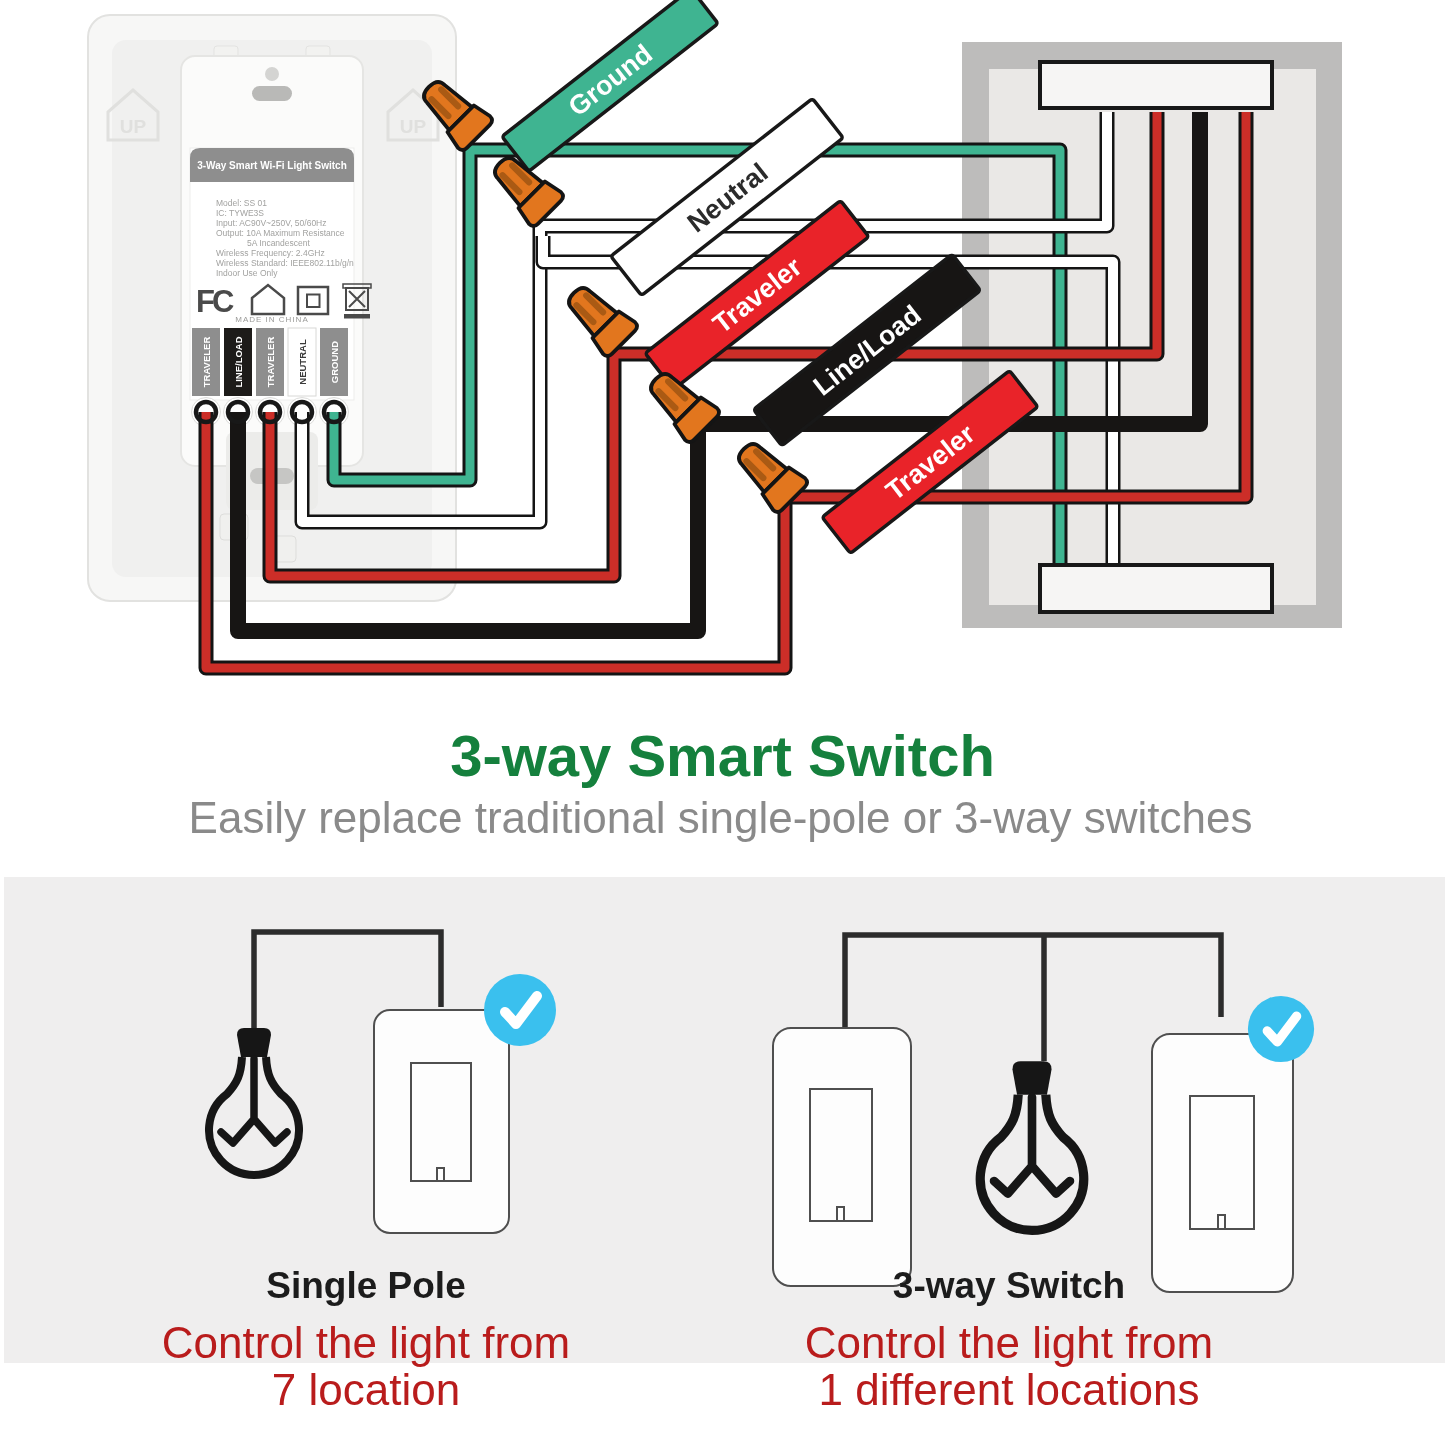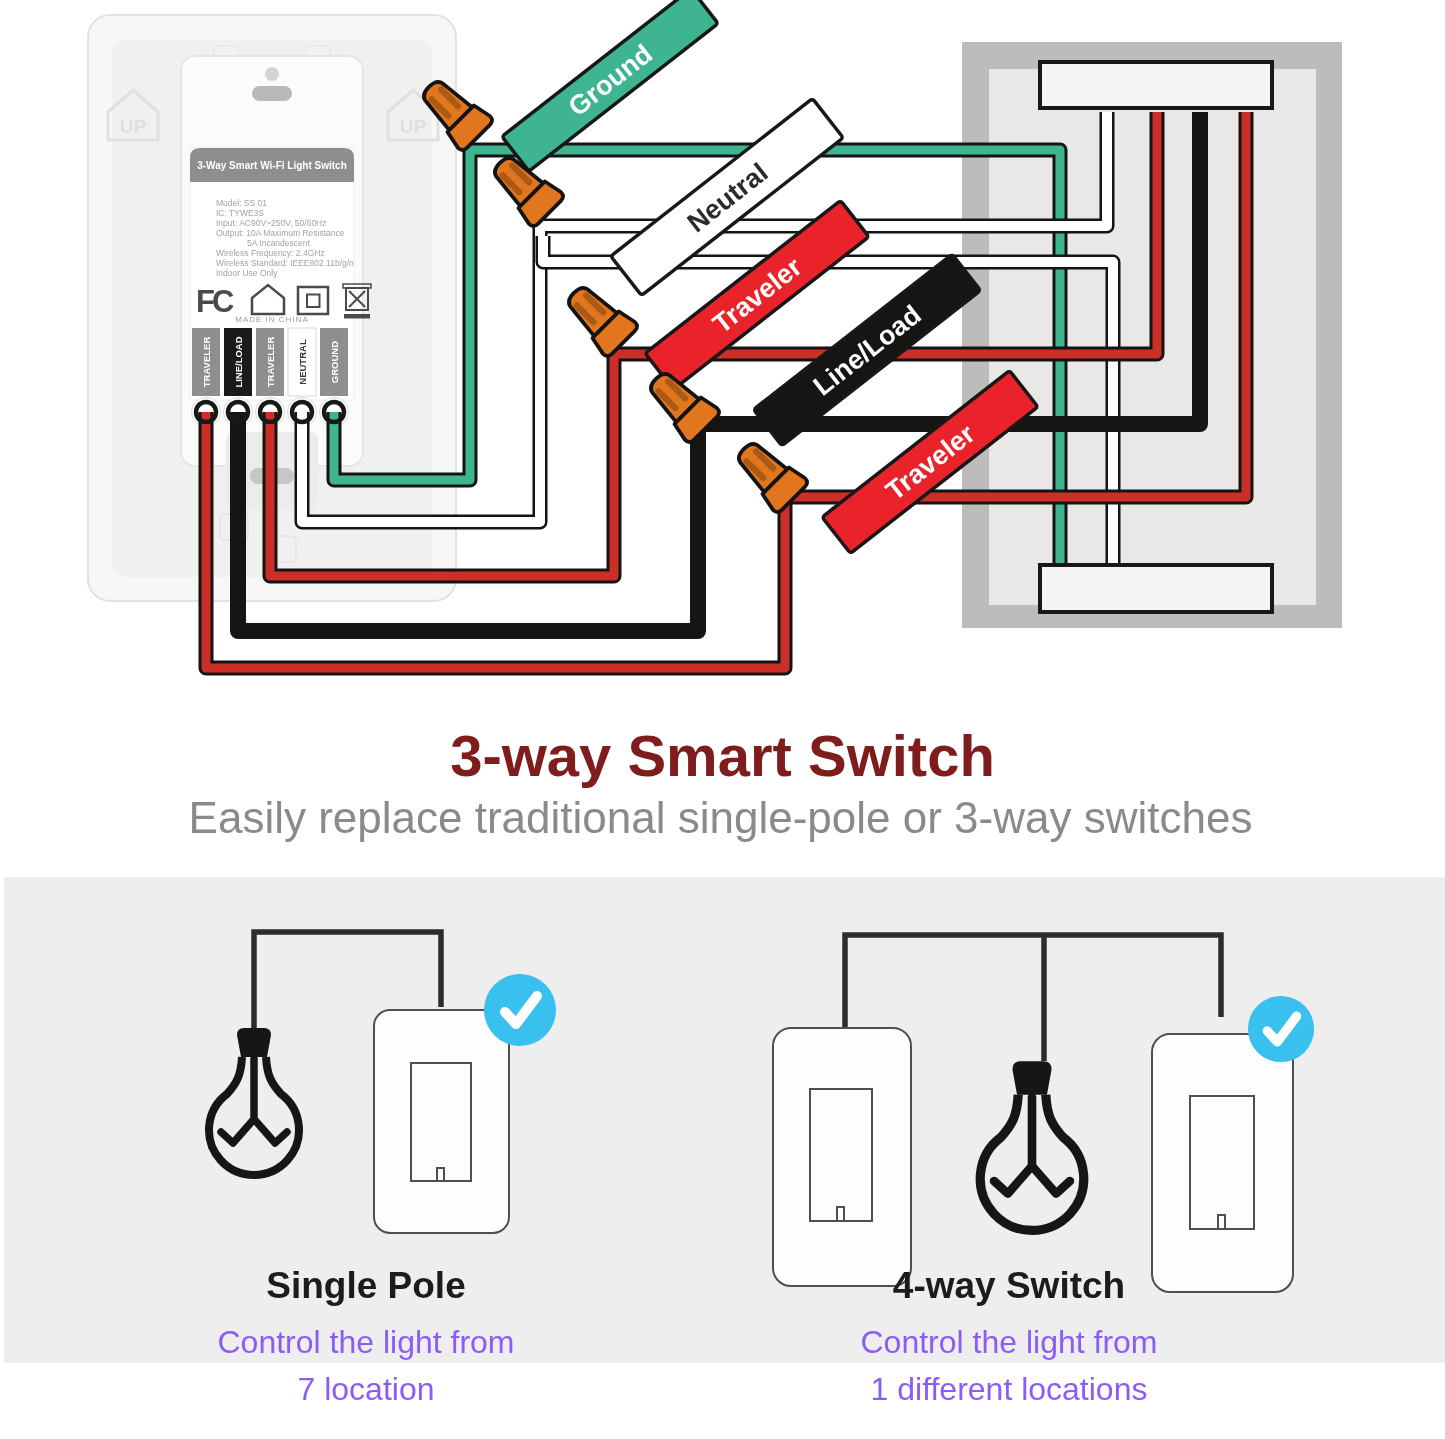--- a/index.html
+++ b/index.html
@@ -1,29 +1,29 @@
 <!DOCTYPE html>
 <html><head>
 <meta charset="utf-8">
 <style>
   html,body{margin:0;padding:0;background:#fff;}
   .page{position:relative;width:1445px;height:1439px;background:#ffffff;overflow:hidden;
         font-family:"Liberation Sans", sans-serif;}
   svg text{font-family:"Liberation Sans", sans-serif;}
   .diagram{position:absolute;top:0;left:0;}
   .heading{position:absolute;top:724px;left:0;width:1445px;text-align:center;}
-  .heading h1{margin:0;font-size:58px;font-weight:700;color:#7f1d1d;letter-spacing:0px;line-height:64px;}
+  .heading h1{margin:0;font-size:58px;font-weight:700;color:#15803d;letter-spacing:0px;line-height:64px;}
   .heading p{margin:4px 4px 0 0;font-size:44px;font-weight:400;color:#8a8a8a;line-height:52px;}
   .bottom-section{position:absolute;top:877px;left:4px;width:1445px;height:486px;background:#efeeee;}
   .scenario-svg{position:absolute;top:0;left:0;}
   .scenario-label{position:absolute;width:600px;text-align:center;}
   .scenario-label.left{left:62px;top:388px;}
   .scenario-label.right{left:705px;top:388px;}
   .scenario-label h3{margin:0 0 8px 0;font-size:37px;font-weight:700;color:#1c1c1c;line-height:42px;}
-  .scenario-label p{margin:12px;font-size:32px;font-weight:400;color:#8b5cf6;line-height:47px;}
+  .scenario-label p{margin:12px;font-size:44px;font-weight:400;color:#b91c1c;line-height:47px;}
 </style>
 </head>
 <body>
 
 <div class="page">
 
   <svg class="diagram" width="1445" height="715" viewBox="0 0 1445 715">
 
     <defs>
       <g id="wirenut">
@@ -242,18 +242,18 @@
         <use href="#badge" transform="translate(1277,152) scale(0.92)"></use>
       </g>
     </svg>
 
     <div class="scenario-label left">
       <h3>Single Pole</h3>
       <p><span>Control the light from</span><br>
       <span>7 location</span></p>
     </div>
     <div class="scenario-label right">
-      <h3>4-way Switch</h3>
+      <h3>3-way Switch</h3>
       <p><span>Control the light from</span><br>
       <span>1 different locations</span></p>
     </div>
   </div>
 </div>
 
 </body></html>

